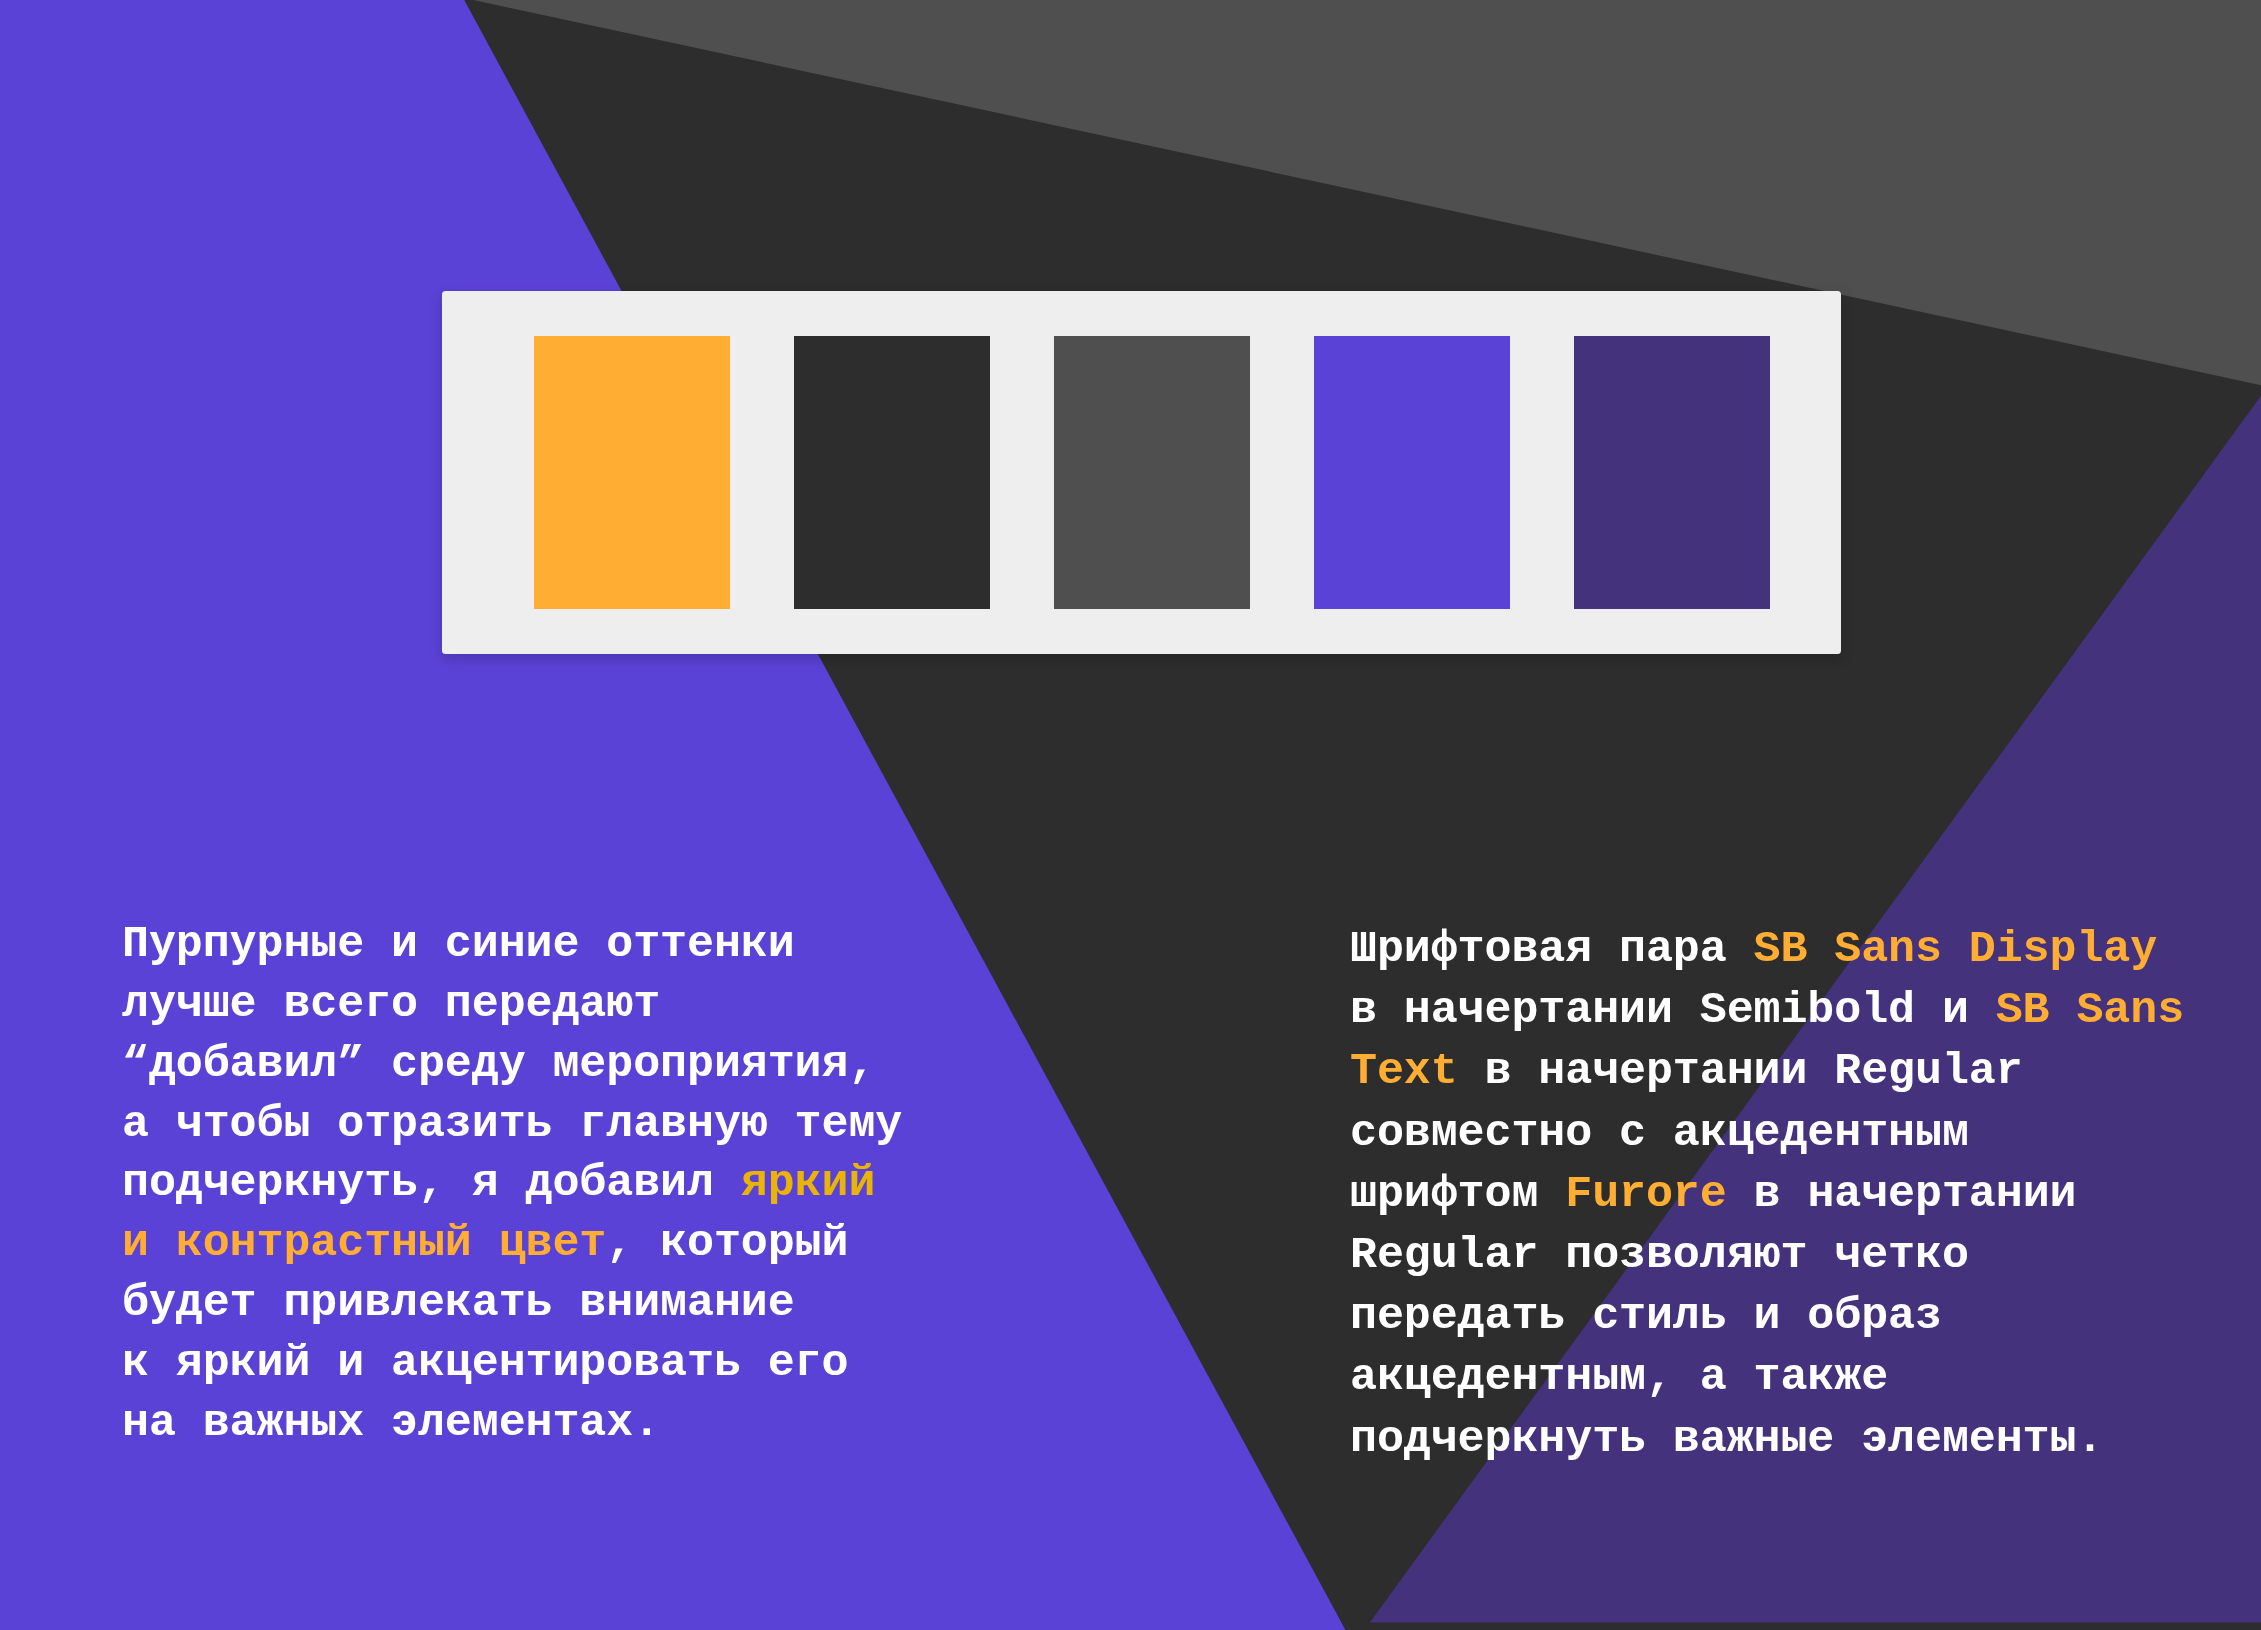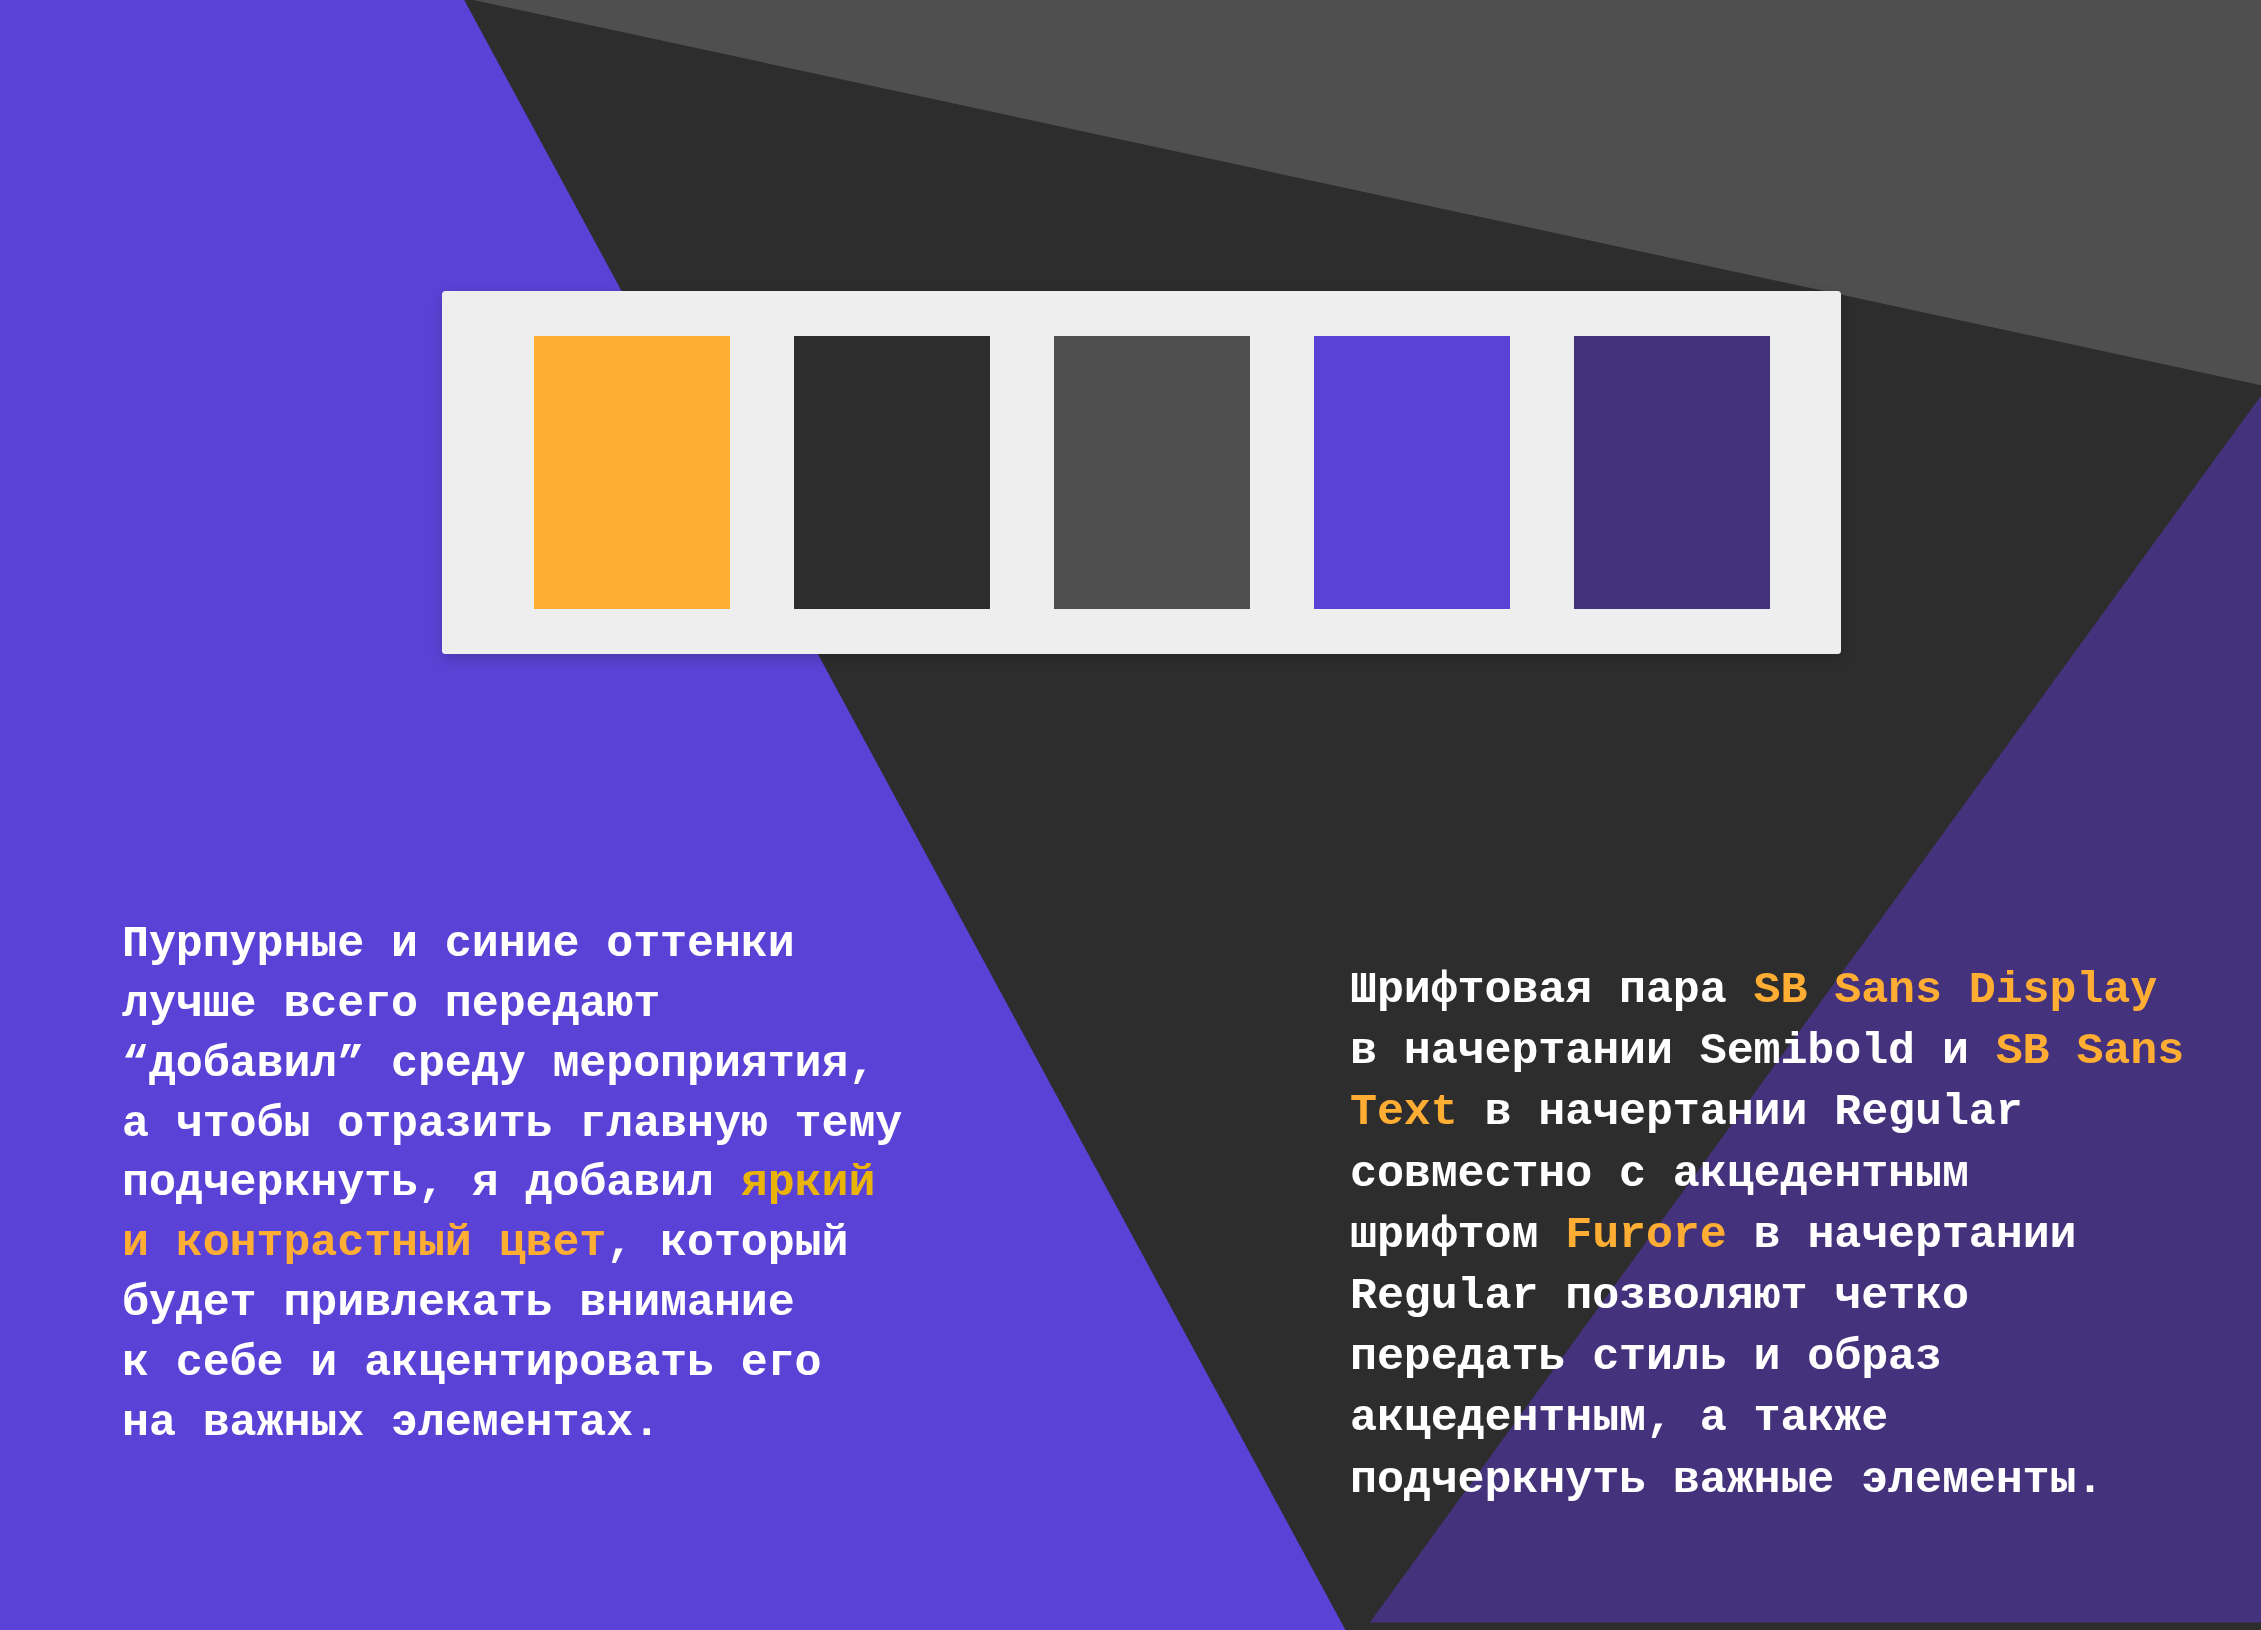--- a/index.html
+++ b/index.html
@@ -61,21 +61,20 @@
     width:904px;
     font-size:45px;
     line-height:1.33;
   }
   #text-right {
     left:1350px;
     top:919px;
     width:869px;
     font-size:45px;
     line-height:1.36;
-    margin-top:41px;
   }
   .accent { color:#FFAD33; }
   .para-line { display:block; white-space:nowrap;font-family:Liberation Mono, monospace; }
 </style>
 </head>
 <body>
 
 <div id="slide">
 
   <svg class="bg-layer" viewBox="0 0 3200 2308" preserveAspectRatio="none">
@@ -102,21 +101,21 @@
   </div>
 
   <div id="text-left" class="text-col">
       <span class="para-line"><span>Пурпурные и синие оттенки</span></span>
       <span class="para-line"><span>лучше всего передают</span></span>
       <span class="para-line"><span>“добавил” среду мероприятия,</span></span>
       <span class="para-line"><span>а чтобы отразить главную тему</span></span>
       <span class="para-line"><span>подчеркнуть, я добавил </span><span class="accent" style="color: #eab308;">яркий</span></span>
       <span class="para-line"><span class="accent" style="color: rgb(255, 173, 51);">и контрастный цвет</span><span>, который</span></span>
       <span class="para-line"><span>будет привлекать внимание</span></span>
-      <span class="para-line"><span>к себе и акцентировать его</span></span>
+      <span class="para-line"><span>к яркий и акцентировать его</span></span>
       <span class="para-line"><span>на важных элементах.</span></span>
     </div>
 
   <div id="text-right" class="text-col">
       <span class="para-line"><span>Шрифтовая пара </span><span class="accent" style="color: rgb(255, 173, 51);">SB Sans Display</span></span>
       <span class="para-line"><span>в начертании Semibold и </span><span class="accent" style="color: rgb(255, 173, 51);">SB Sans</span></span>
       <span class="para-line"><span class="accent" style="color: rgb(255, 173, 51);">Text</span><span> в начертании Regular</span></span>
       <span class="para-line"><span>совместно с акцедентным</span></span>
       <span class="para-line"><span>шрифтом </span><span class="accent" style="color: rgb(255, 173, 51);">Furore</span><span> в начертании</span></span>
       <span class="para-line"><span>Regular  позволяют четко</span></span>

